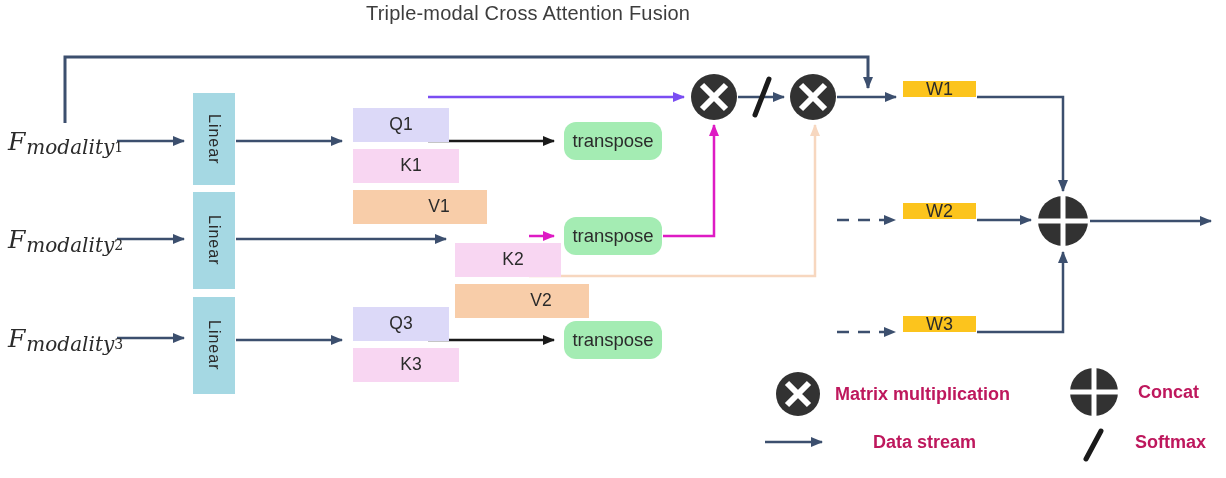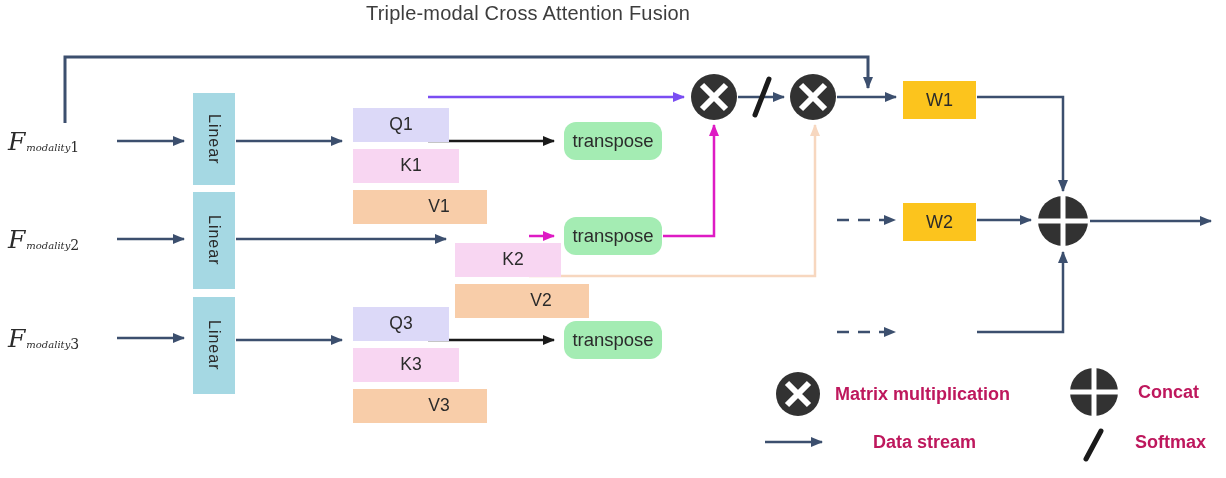--- a/index.html
+++ b/index.html
@@ -24,29 +24,29 @@
   }
   .q{background:var(--q_box);}
   .k{background:var(--k_box);padding-left:10px;}
   .v{background:var(--v_box);padding-left:38px;}
   .qkv{width:96px;height:34px;margin-top:25px;}
   .linear{
     background:var(--linear_box);width:42px;
     writing-mode:vertical-rl;font-size:16px;letter-spacing:1px;
   }
   .transpose{background:var(--transpose_box);width:98px;height:38px;font-size:18.5px;border-radius:12px;}
-  .wbox{background:var(--w_box);width:73px;height:38px;font-size:18px;}
+  .wbox{background:var(--w_box);width:73px;height:16px;font-size:18px;}
 
   .f-label{
     position:absolute;height:34px;display:flex;align-items:center;
     color:#2b2b2b;font-family:"DejaVu Serif","Liberation Serif",serif;
     white-space:nowrap;
   }
   .f-base{font-style:italic;font-size:25px;}
-  .f-sub{font-style:italic;font-size:10px;position:relative;top:6px;margin-left:1px;}
+  .f-sub{font-style:italic;font-size:20px;position:relative;top:6px;margin-left:1px;}
   .f-num{font-size:14px;position:relative;top:6px;}
 
   .legend-text{
     position:absolute;color:#be185d;font-size:18px;white-space:nowrap;font-weight:bold;
   }
 
   
   .ln-navy{stroke:var(--navy);fill:none;}
   .ln-black{stroke:var(--black);fill:none;}
   .ln-purple{stroke:var(--purple);fill:none;}
@@ -161,27 +161,27 @@
 
   <div class="box qkv q" style="left:353px;top:83px">Q1</div>
   <div class="box qkv k" style="left:353px;top:124px">K1</div>
   <div class="box qkv v" style="left:353px;top:165px">V1</div>
 
   <div class="box qkv k" style="left:455px;top:218px">K2</div>
   <div class="box qkv v" style="left:455px;top:259px">V2</div>
 
   <div class="box qkv q" style="left:353px;top:282px">Q3</div>
   <div class="box qkv k" style="left:353px;top:323px">K3</div>
-  <div class="box qkv v" style="left:353px;top:364px">V3</div>
 
   <div class="box transpose" style="left:564px;top:122px">transpose</div>
   <div class="box transpose" style="left:564px;top:217px">transpose</div>
   <div class="box transpose" style="left:564px;top:321px">transpose</div>
 
   <div class="box wbox" style="left:903px;top:81px">W1</div>
   <div class="box wbox" style="left:903px;top:203px">W2</div>
+  <div class="box wbox" style="left:903px;top:316px">W3</div>
 
   <div class="legend-text" style="left:835px;top:384px">Matrix multiplication</div>
   <div class="legend-text" style="left:1138px;top:382px">Concat</div>
   <div class="legend-text" style="left:873px;top:432px">Data stream</div>
   <div class="legend-text" style="left:1135px;top:432px">Softmax</div>
 
 </div>
 
 </body></html>

